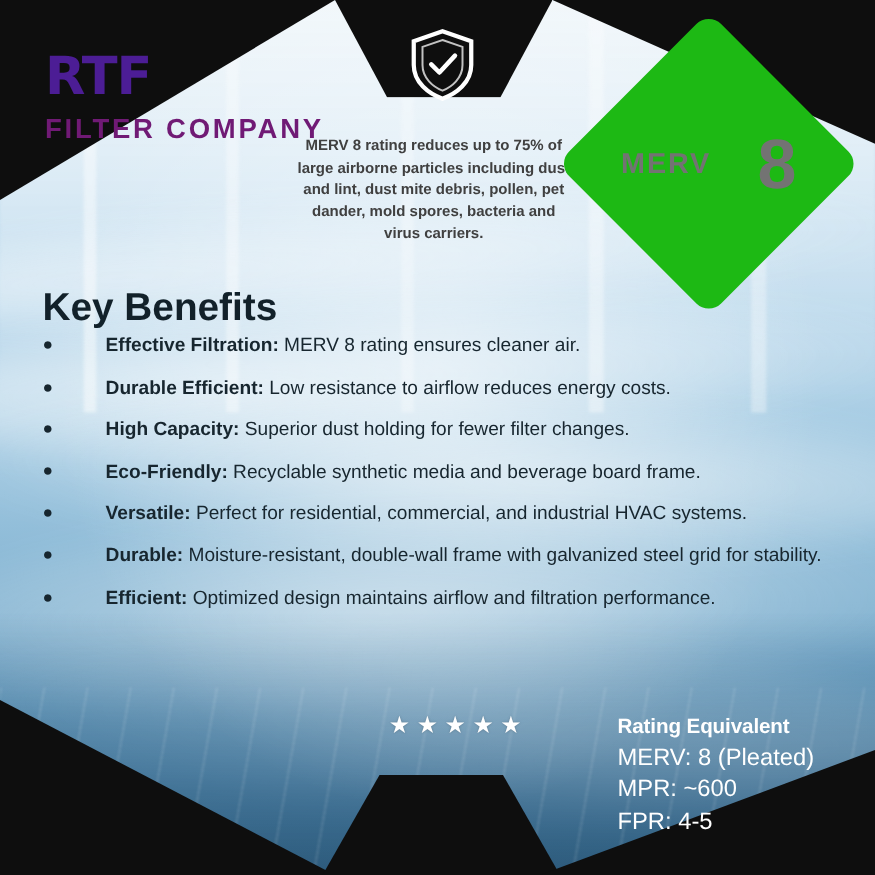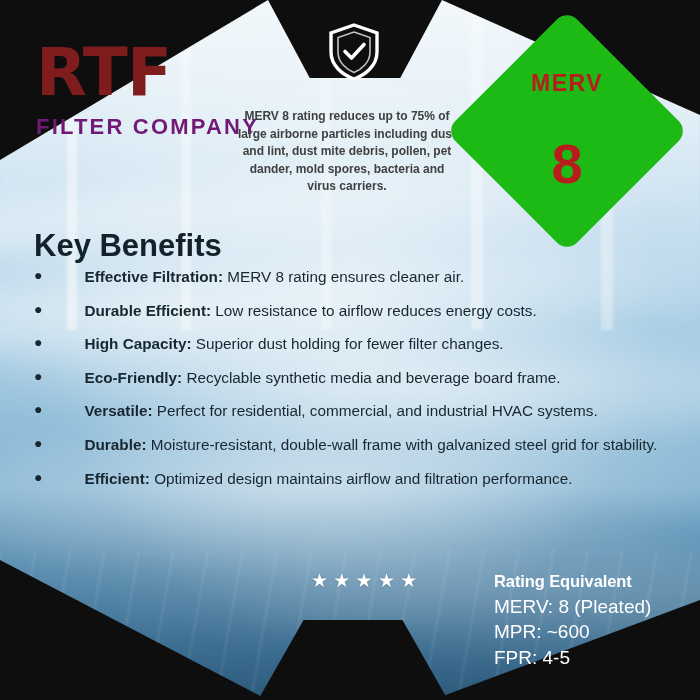--- a/index.html
+++ b/index.html
@@ -138,23 +138,23 @@
   .logo {
     position: absolute;
     left: 36px;
     top: 40px;
     color: #111;
     line-height: 1;
   }
   .logo-main {
     font-family: "DejaVu Sans", sans-serif;
     font-weight: 700;
-    font-size: 66px;
+    font-size: 42px;
     letter-spacing: -1px;
-    color: #7f1d1d;
+    color: #4c1d95;
   }
   .logo-sub {
     font-family: "Liberation Sans", sans-serif;
     font-weight: 700;
     font-size: 22px;
     letter-spacing: 2.2px;
     color: #701a75;
     margin-top: 10px;
   }
 
@@ -191,24 +191,24 @@
     transform: rotate(45deg);
     border-radius: 14px;
   }
   .diamond-inner {
     position: absolute;
     left: 481px;
     top: 45px;
     width: 172px;
     height: 172px;
     display: flex;
-    flex-direction: column;
+    flex-direction: row;
     align-items: center;
     justify-content: center;
-    color: #b91c1c;
+    color: #737373;
     text-align: center;
     gap: 37px;
   }
   .diamond-label {
     font-size: 23px;
     font-weight: 700;
     letter-spacing: 1.5px;
     margin-bottom: 2px;
   }
   .diamond-value {

